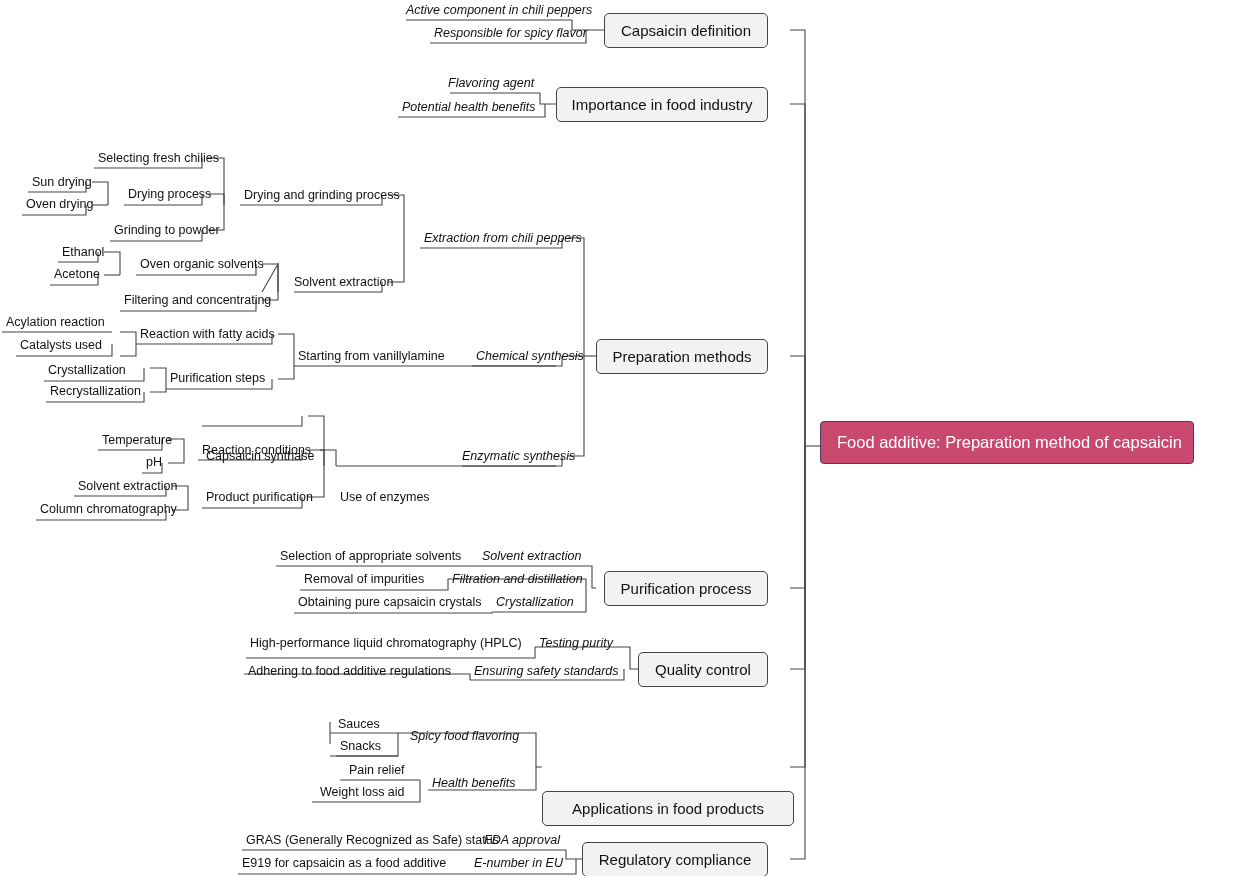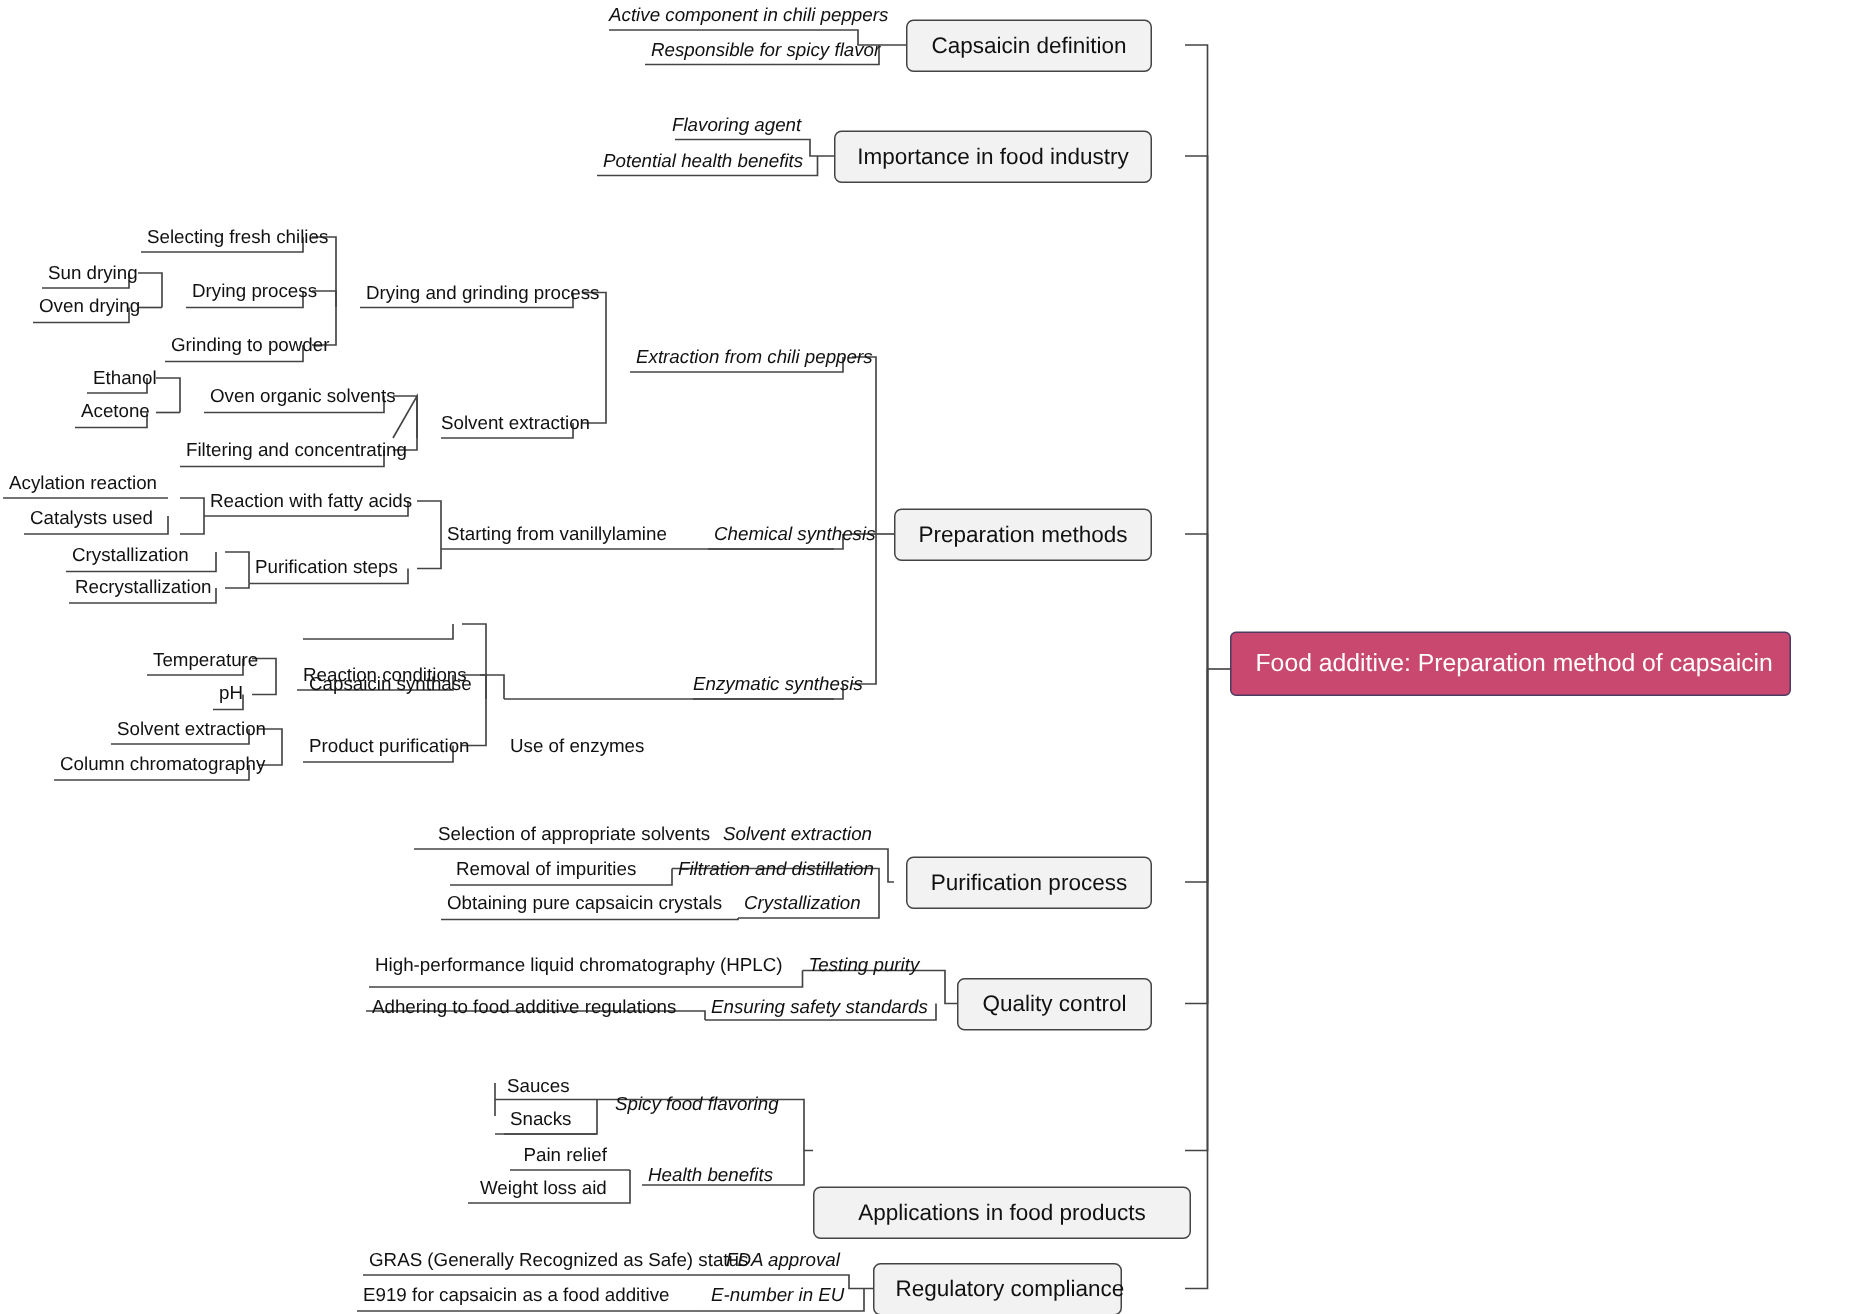--- a/index.html
+++ b/index.html
@@ -195,21 +195,21 @@
   </svg>
 
   <div class="node root-node" style="left:820px; top:421px; width:374px;">Food additive: Preparation method of capsaicin</div>
 
   <div class="node l1-node" style="left:604px; top:13px; width:164px;">Capsaicin definition</div>
   <div class="node l1-node" style="left:556px; top:87px; width:212px;">Importance in food industry</div>
   <div class="node l1-node" style="left:596px; top:339px; width:172px;">Preparation methods</div>
   <div class="node l1-node" style="left:604px; top:571px; width:164px;">Purification process</div>
   <div class="node l1-node" style="left:638px; top:652px; width:130px;">Quality control</div>
   <div class="node l1-node" style="left:542px; top:791px; width:252px;">Applications in food products</div>
-  <div class="node l1-node" style="left:582px; top:842px; width:166px;">Regulatory compliance</div>
+  <div class="node l1-node" style="left:582px; top:842px; width:186px;">Regulatory compliance</div>
 
   <div class="node leaf-node l2" style="left:402px; top:3px;">Active component in chili peppers</div>
   <div class="node leaf-node l2" style="left:430px; top:26px;">Responsible for spicy flavor</div>
 
   <div class="node leaf-node l2" style="left:444px; top:76px;">Flavoring agent</div>
   <div class="node leaf-node l2" style="left:398px; top:100px;">Potential health benefits</div>
 
   <div class="node leaf-node l2" style="left:420px; top:231px;">Extraction from chili peppers</div>
   <div class="node leaf-node l2" style="left:472px; top:349px;">Chemical synthesis</div>
   <div class="node leaf-node l2" style="left:458px; top:449px;">Enzymatic synthesis</div>
@@ -241,21 +241,21 @@
   <div class="node leaf-node l4" style="left:198px; top:443px;">Reaction conditions</div>
   <div class="node leaf-node l4" style="left:202px; top:490px;">Product purification</div>
   <div class="node leaf-node l4" style="left:98px; top:433px;">Temperature</div>
   <div class="node leaf-node l4" style="left:142px; top:455px;">pH</div>
   <div class="node leaf-node l4" style="left:74px; top:479px;">Solvent extraction</div>
   <div class="node leaf-node l4" style="left:36px; top:502px;">Column chromatography</div>
 
   <div class="node leaf-node l2" style="left:478px; top:549px;">Solvent extraction</div>
   <div class="node leaf-node l2" style="left:448px; top:572px;">Filtration and distillation</div>
   <div class="node leaf-node l2" style="left:492px; top:595px;">Crystallization</div>
-  <div class="node leaf-node l3" style="left:288px; top:549px;">Selection of appropriate solvents</div>
+  <div class="node leaf-node l3" style="left:276px; top:549px;">Selection of appropriate solvents</div>
   <div class="node leaf-node l3" style="left:300px; top:572px;">Removal of impurities</div>
   <div class="node leaf-node l3" style="left:294px; top:595px;">Obtaining pure capsaicin crystals</div>
 
   <div class="node leaf-node l2" style="left:535px; top:636px;">Testing purity</div>
   <div class="node leaf-node l2" style="left:470px; top:664px;">Ensuring safety standards</div>
   <div class="node leaf-node l3" style="left:246px; top:636px;">High-performance liquid chromatography (HPLC)</div>
   <div class="node leaf-node l3" style="left:244px; top:664px;">Adhering to food additive regulations</div>
 
   <div class="node leaf-node l2" style="left:406px; top:729px;">Spicy food flavoring</div>
   <div class="node leaf-node l2" style="left:428px; top:776px;">Health benefits</div>

